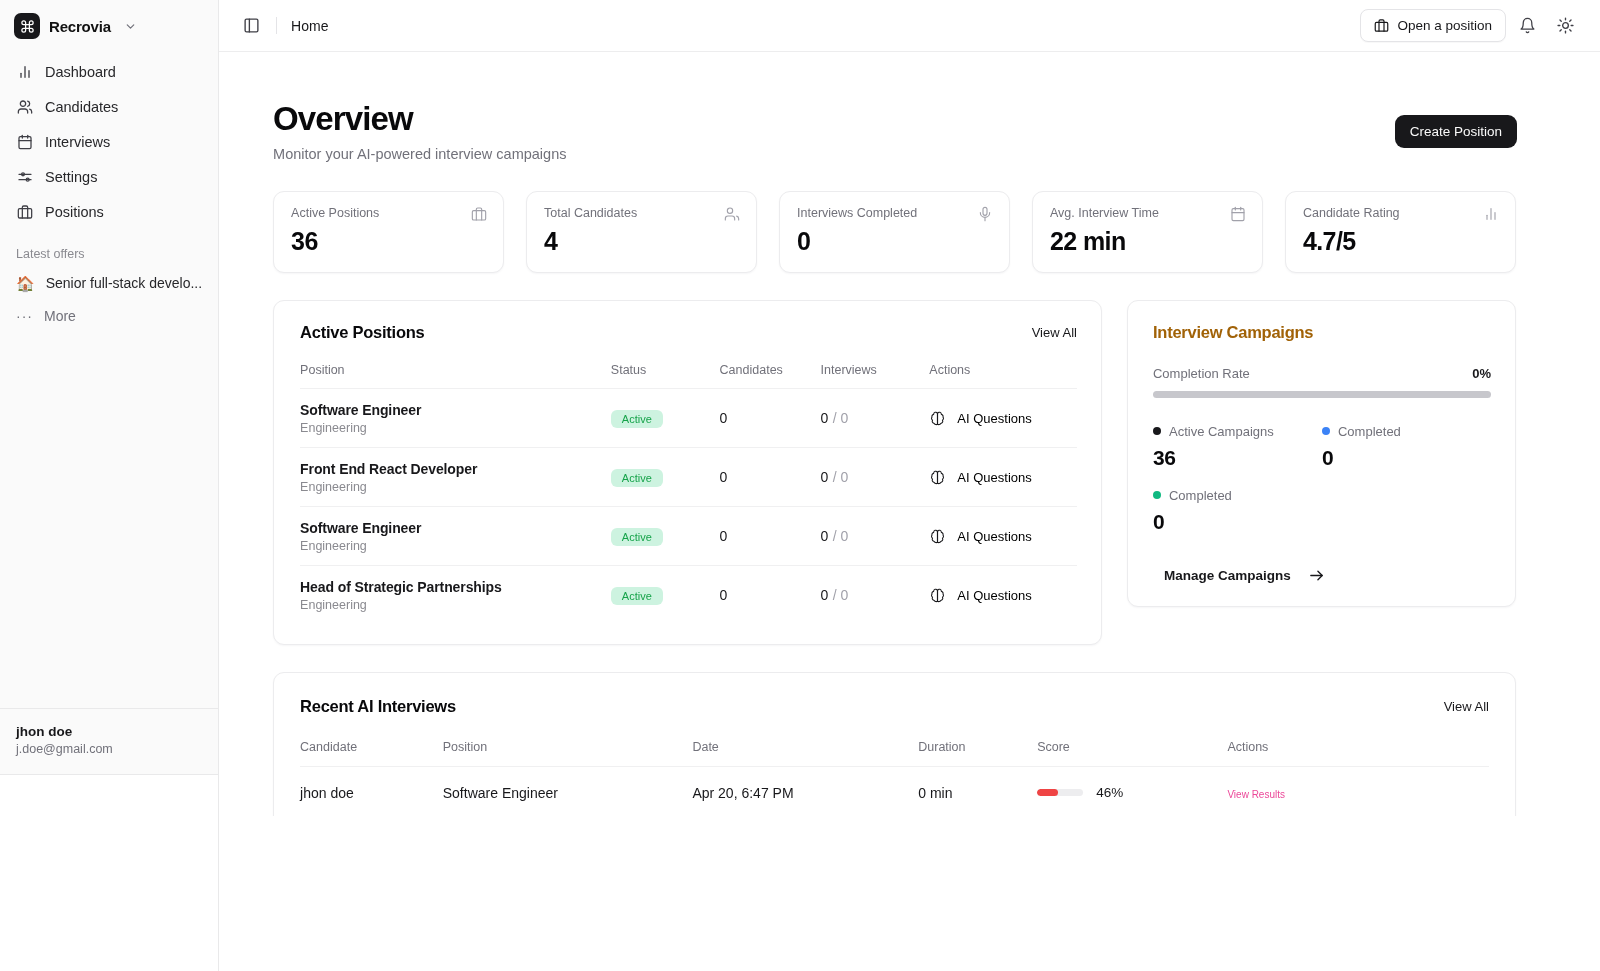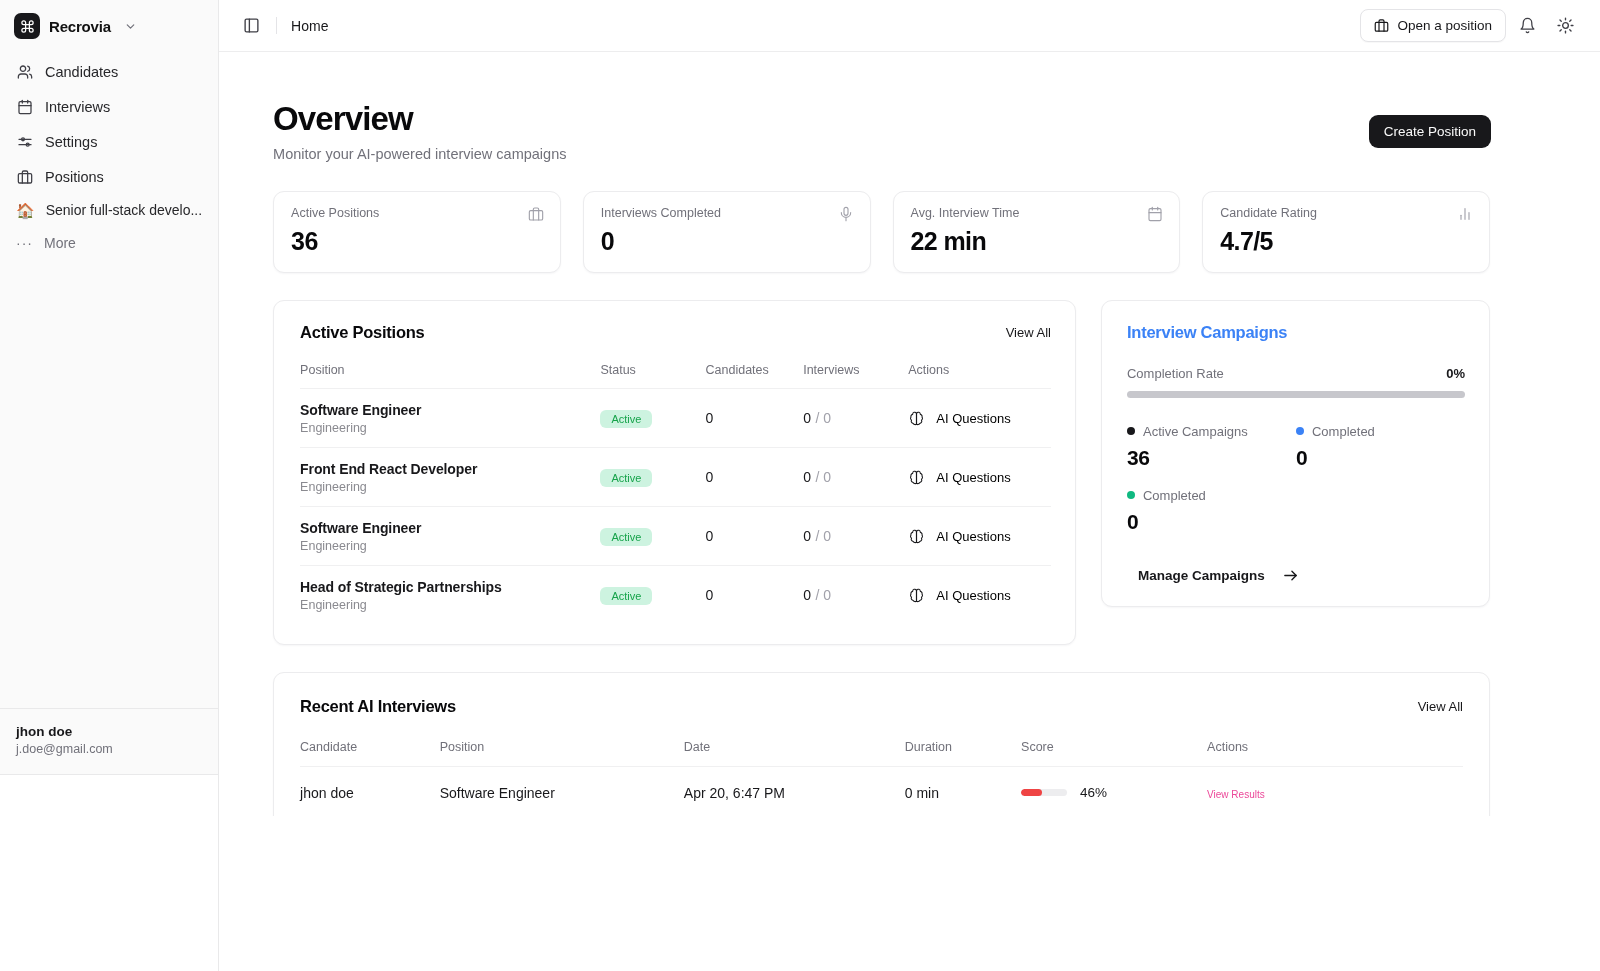--- a/index.html
+++ b/index.html
@@ -87,21 +87,21 @@
     border: 1px solid #e4e4e7; border-radius: 8px;
     background: #fff; font-size: 13.5px; color: #18181b; cursor: pointer;
     box-shadow: 0 1px 1px rgba(0,0,0,.03);
   }
   .icon-btn {
     width: 32px; height: 32px; border-radius: 8px;
     display:flex; align-items:center; justify-content:center;
     color:#3f3f46; cursor:pointer; background:transparent; border:none;
   }
 
-  .content { flex: 1 1 auto; overflow: hidden; padding: 48px 110px 0 54px; }
+  .content { flex: 1 1 auto; overflow: hidden; padding: 48px 84px 0 54px; }
 
   .page-head { position: relative; }
   .page-title { font-size: 33px; font-weight: 700; letter-spacing: -0.9px; color: #09090b; line-height: 1.15;}
   .page-sub { margin-top: 8px; font-size: 14.5px; color: #71717a; }
   .create-pill {
     position: absolute; right: -1px; top: 15px;
     background: #18181b; color: #fafafa;
     border-radius: 9px; padding: 9px 15px;
     font-size: 13.5px; font-weight: 500; cursor: pointer; border: none;
     white-space: nowrap;
@@ -145,21 +145,21 @@
     display: inline-block; background: #cdf3e0; color: #16a34a;
     font-size: 11px; padding: 3px 11px; border-radius: 6px; font-weight: 500;
   }
   .num { font-size: 14px; color: #18181b; }
   .num-muted { color: #a1a1aa; }
   .action-cell { display: flex; align-items: center; gap: 11px; cursor: pointer; }
   .action-label { font-size: 13px; font-weight: 500; color: #000000; }
 
   
   .campaigns-card { width: 389px; flex: none; padding: 22px 24px 22px 25px; }
-  .camp-title { font-size: 16.5px; font-weight: 600; letter-spacing: -0.25px; color:#3b82f6; }
+  .camp-title { font-size: 16.5px; font-weight: 600; letter-spacing: -0.25px; color:#a16207; }
   .comp-row { display: flex; align-items: flex-start; margin-top: 24px; }
   .comp-label { font-size: 13px; color: #71717a; }
   .comp-pct { margin-left: auto; font-size: 13px; font-weight: 600; color: #18181b; }
   .progress-track { height: 7px; border-radius: 4px; background: #c7c7cc; margin-top: 10px; overflow: hidden; }
   .progress-fill { height: 100%; background: #18181b; border-radius: 4px; }
 
   .camp-grid { display: grid; grid-template-columns: 1fr 1fr; row-gap: 18px; margin-top: 26px; }
   .camp-k { display: flex; align-items: center; gap: 8px; font-size: 13px; color: #71717a; }
   .dot { width: 8px; height: 8px; border-radius: 50%; flex: none; }
   .camp-v { font-size: 21px; font-weight: 600; color: #09090b; margin-top: 7px; letter-spacing: -0.4px;}
@@ -196,20 +196,30 @@
       <span class="brand-caret">
         <svg width="13" height="13" viewBox="0 0 24 24" fill="none" stroke="currentColor" stroke-width="2.2" stroke-linecap="round" stroke-linejoin="round">
             <polyline points="6 9 12 15 18 9"></polyline>
           </svg>
       </span>
     </div>
 
     <nav class="nav">
       <div class="nav-item">
         <span class="ic">
+          <svg width="16" height="16" viewBox="0 0 24 24" fill="none" stroke="currentColor" stroke-width="2" stroke-linecap="round">
+              <line x1="6" y1="20" x2="6" y2="14"></line>
+              <line x1="12" y1="20" x2="12" y2="4"></line>
+              <line x1="18" y1="20" x2="18" y2="10"></line>
+            </svg>
+        </span>
+        <span>Dashboard</span>
+      </div>
+      <div class="nav-item">
+        <span class="ic">
           <svg width="16" height="16" viewBox="0 0 24 24" fill="none" stroke="currentColor" stroke-width="1.9" stroke-linecap="round" stroke-linejoin="round">
               <path d="M16 21v-2a4 4 0 0 0-4-4H6a4 4 0 0 0-4 4v2"></path>
               <circle cx="9" cy="7" r="4"></circle>
               <path d="M22 21v-2a4 4 0 0 0-3-3.87"></path>
               <path d="M16 3.13a4 4 0 0 1 0 7.75"></path>
             </svg>
         </span>
         <span>Candidates</span>
       </div>
       <div class="nav-item">
@@ -238,20 +248,21 @@
         <span class="ic">
           <svg width="16" height="16" viewBox="0 0 24 24" fill="none" stroke="currentColor" stroke-width="1.9" stroke-linecap="round" stroke-linejoin="round">
               <rect x="2" y="7" width="20" height="14" rx="2"></rect>
               <path d="M16 21V5a2 2 0 0 0-2-2h-4a2 2 0 0 0-2 2v16"></path>
             </svg>
         </span>
         <span>Positions</span>
       </div>
     </nav>
 
+    <div class="section-label">Latest offers</div>
 
     <div class="offer-item">
       <span class="offer-emoji">🏠</span>
       <span>Senior full-stack develo...</span>
     </div>
 
     <div class="more-item">
       <span class="more-dots">···</span>
       <span>More</span>
     </div>
@@ -325,20 +336,33 @@
             <span class="stat-ic">
               <svg width="16" height="16" viewBox="0 0 24 24" fill="none" stroke="currentColor" stroke-width="1.7" stroke-linecap="round" stroke-linejoin="round">
                   <rect x="2" y="7" width="20" height="14" rx="2"></rect>
                   <path d="M16 21V5a2 2 0 0 0-2-2h-4a2 2 0 0 0-2 2v16"></path>
                 </svg>
             </span>
           </div>
           <div class="stat-value">36</div>
         </div>
 
+        <div class="stat">
+          <div class="stat-top">
+            <span class="stat-label">Total Candidates</span>
+            <span class="stat-ic">
+              <svg width="16" height="16" viewBox="0 0 24 24" fill="none" stroke="currentColor" stroke-width="1.7" stroke-linecap="round" stroke-linejoin="round">
+                  <path d="M16 21v-2a4 4 0 0 0-4-4H6a4 4 0 0 0-4 4v2"></path>
+                  <circle cx="9" cy="7" r="4"></circle>
+                  <path d="M22 21v-2a4 4 0 0 0-3-3.87"></path>
+                </svg>
+            </span>
+          </div>
+          <div class="stat-value">4</div>
+        </div>
 
         <div class="stat">
           <div class="stat-top">
             <span class="stat-label">Interviews Completed</span>
             <span class="stat-ic">
               <svg width="16" height="16" viewBox="0 0 24 24" fill="none" stroke="currentColor" stroke-width="1.7" stroke-linecap="round" stroke-linejoin="round">
                   <rect x="9" y="2" width="6" height="12" rx="3"></rect>
                   <path d="M5 10a7 7 0 0 0 14 0"></path>
                   <line x1="12" y1="18" x2="12" y2="22"></line>
                 </svg>

